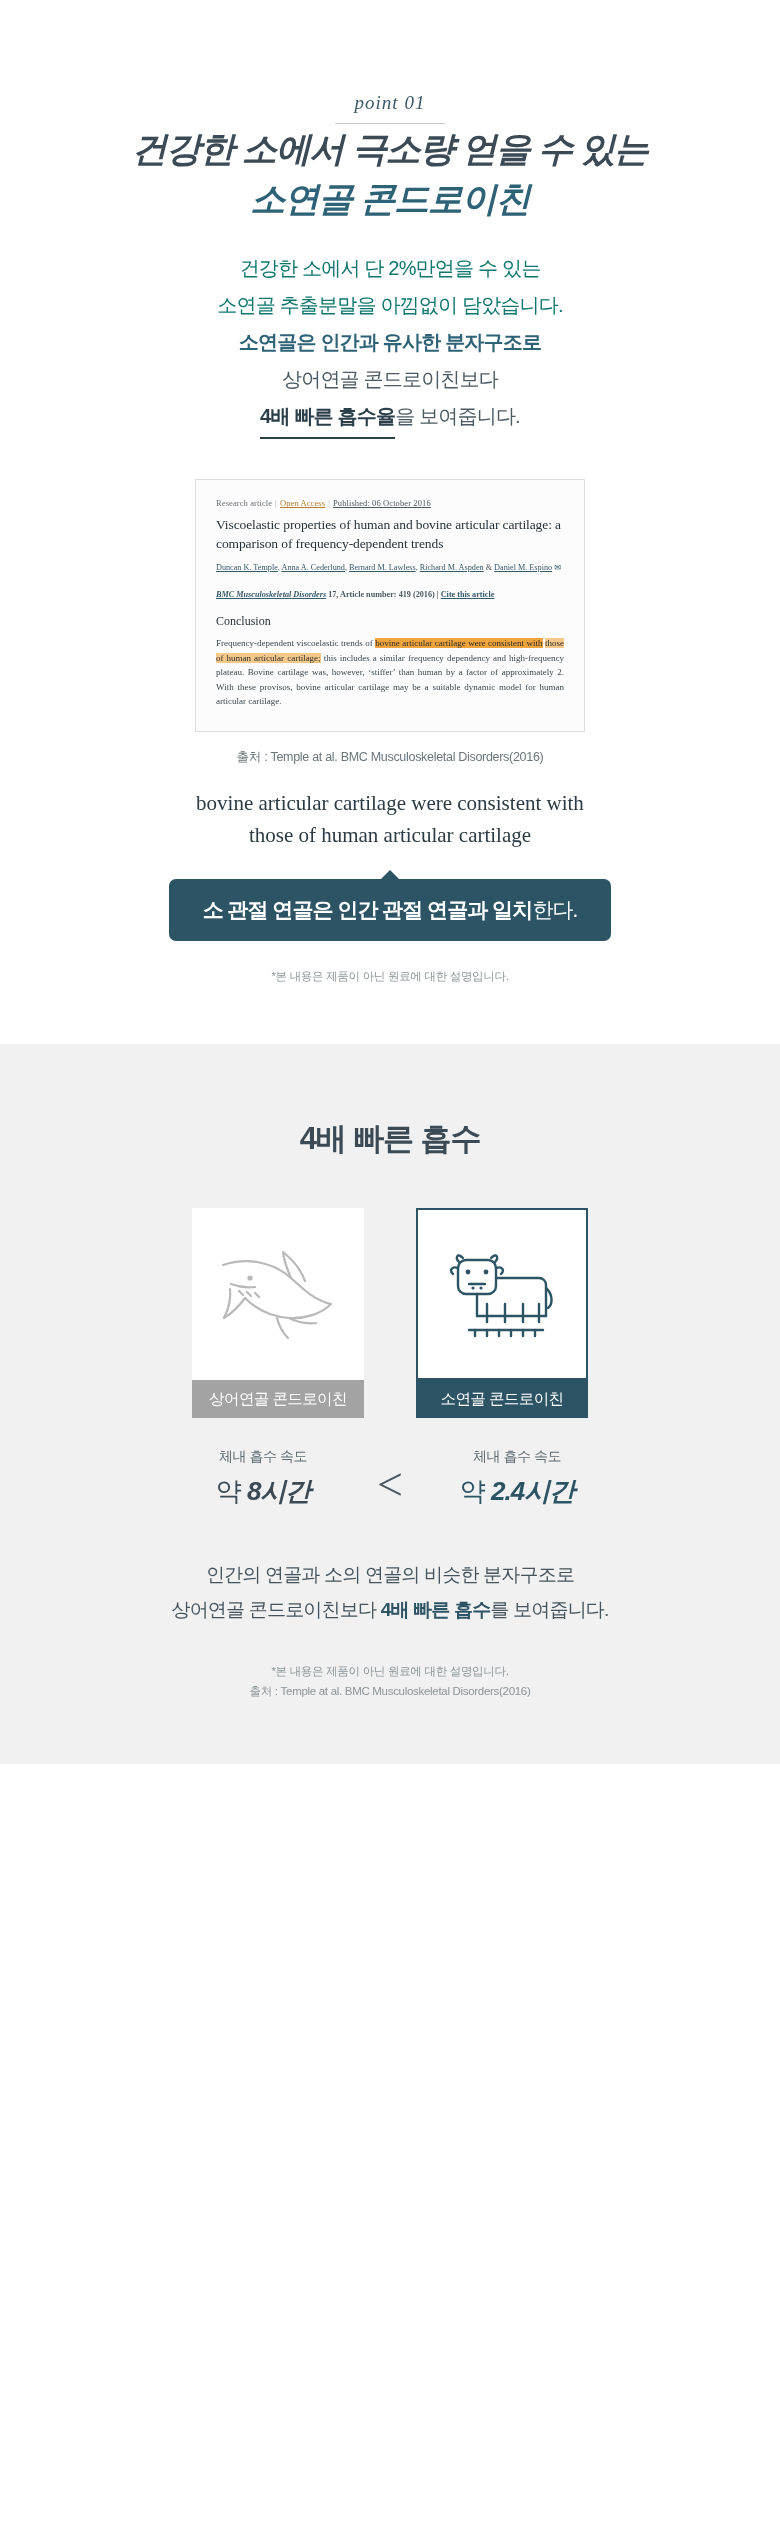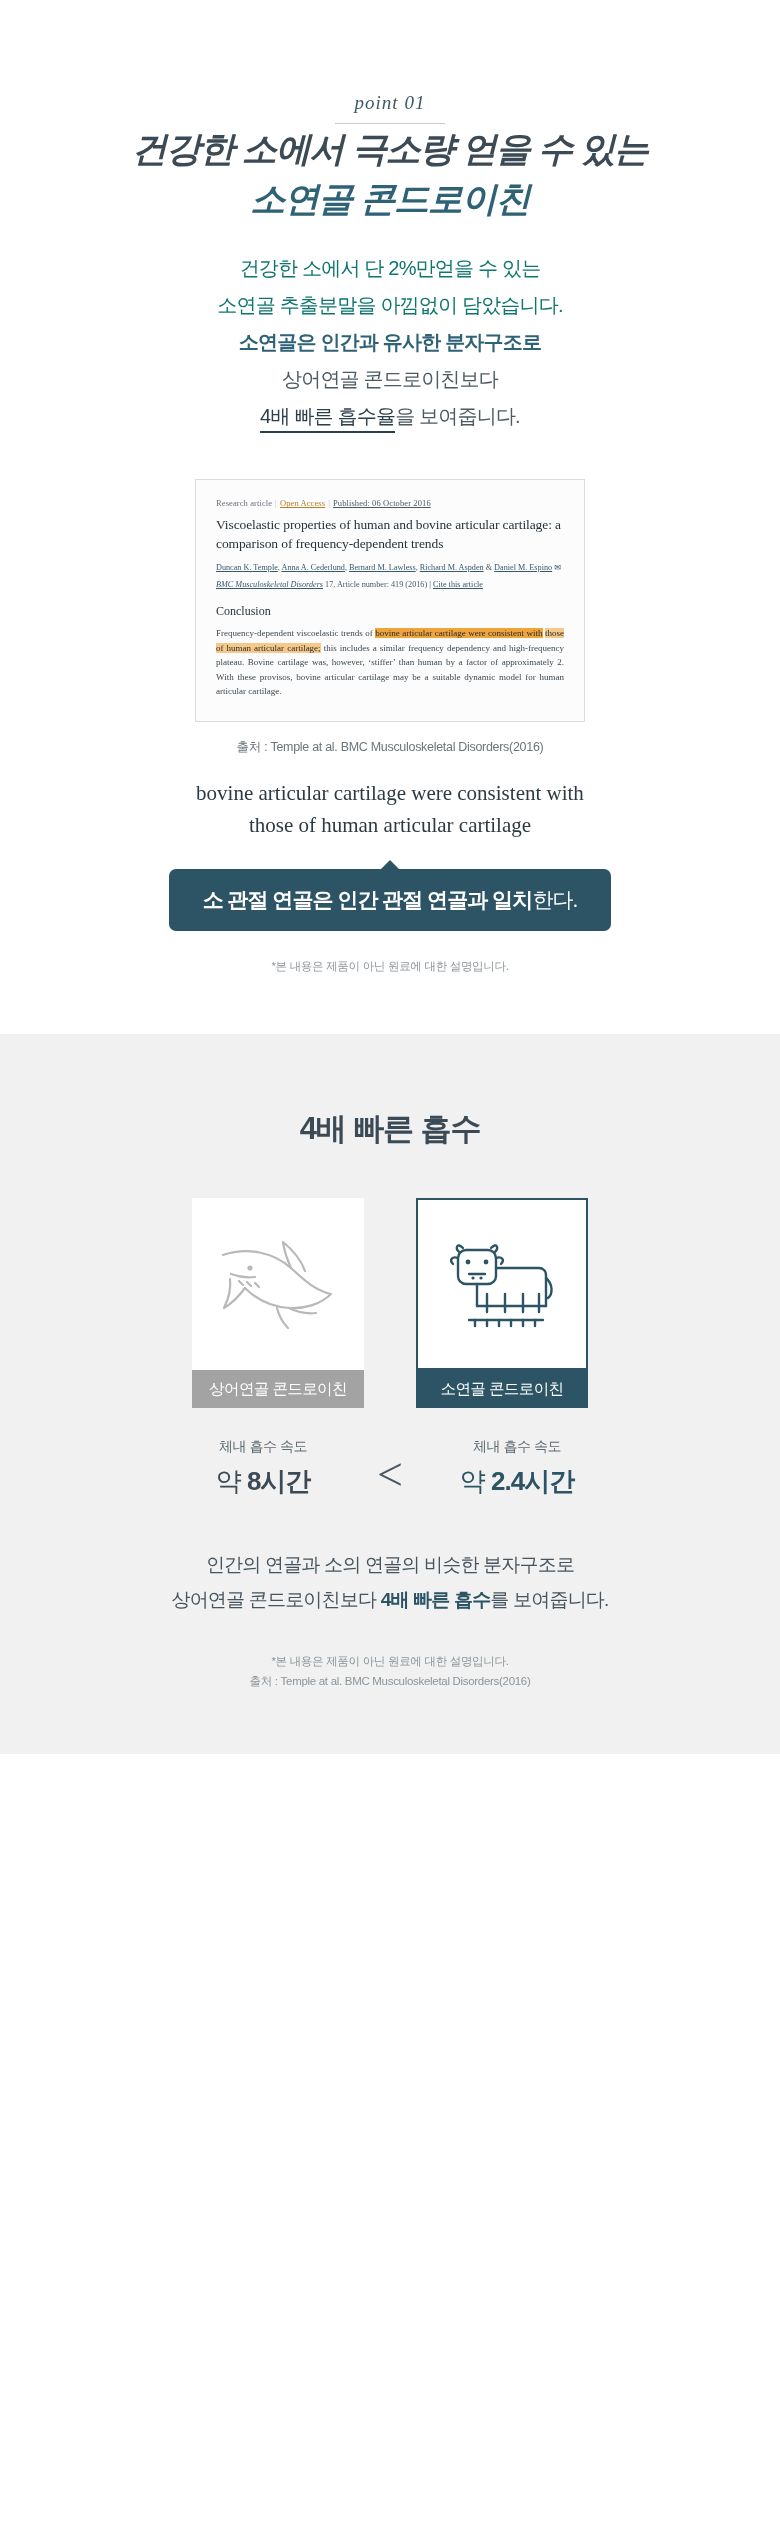--- a/index.html
+++ b/index.html
@@ -60,24 +60,24 @@
     font-size: 20px;
     line-height: 1.85;
     letter-spacing: -0.8px;
     color: #4b5a63;
   }
   .lead-strong .b1 {
     font-weight: 700;
     color: #2e6276;
   }
   .lead-strong .b2 {
-    font-weight: 400;
+    font-weight: 700;
     color: #2b3f4a;
     border-bottom: 2px solid #2b3f4a;
-    padding-bottom: 4px;
+    padding-bottom: 10px;
   }
 
   
   .paper {
     width: 390px;
     margin: 44px auto 0;
     border: 1px solid #dcdcdc;
     background: #fcfcfc;
     text-align: left;
     padding: 18px 20px 22px;
@@ -104,24 +104,25 @@
     margin-top: 9px;
     font-family: "Liberation Serif", "DejaVu Serif", serif;
     font-size: 8.2px;
     color: #36596b;
     line-height: 1.5;
   }
   .paper-authors span { text-decoration: underline; }
   .paper-authors .amp { text-decoration: none; color: #4b5a63; }
   .paper-authors .mailicon { text-decoration: none; color: #36596b; }
   .paper-journal {
-    margin-top: 6px;
+    margin-top: 16px;
     font-family: "Liberation Serif", "DejaVu Serif", serif;
     font-size: 8.2px;
     color: #4b5a63;
+    font-weight: bold;
   }
   .paper-journal .jname { font-style: italic; text-decoration: underline; color: #36596b; }
   .paper-journal .cite { text-decoration: underline; color: #36596b; }
   .paper-h {
     margin-top: 15px;
     font-family: "Liberation Serif", "DejaVu Serif", serif;
     font-size: 12px;
     color: #26323a;
   }
   .paper-body {
@@ -244,21 +245,21 @@
     font-size: 14px;
     color: #5f6b72;
     letter-spacing: -0.5px;
   }
   .speed-val {
     margin-top: 8px;
     font-size: 26px;
     letter-spacing: -1px;
     color: #3b4a54;
   }
-  .speed-val b { font-weight: 700; }
+  .speed-val b { font-weight: 700; font-style: italic; }
   .speed-val.teal { color: #2c5465; }
   .lt {
     width: 56px;
     font-family: "Liberation Serif", "DejaVu Serif", serif;
     font-size: 46px;
     color: #4a5760;
     line-height: 1;
     padding-top: 12px;
     font-weight: 300;
   }

